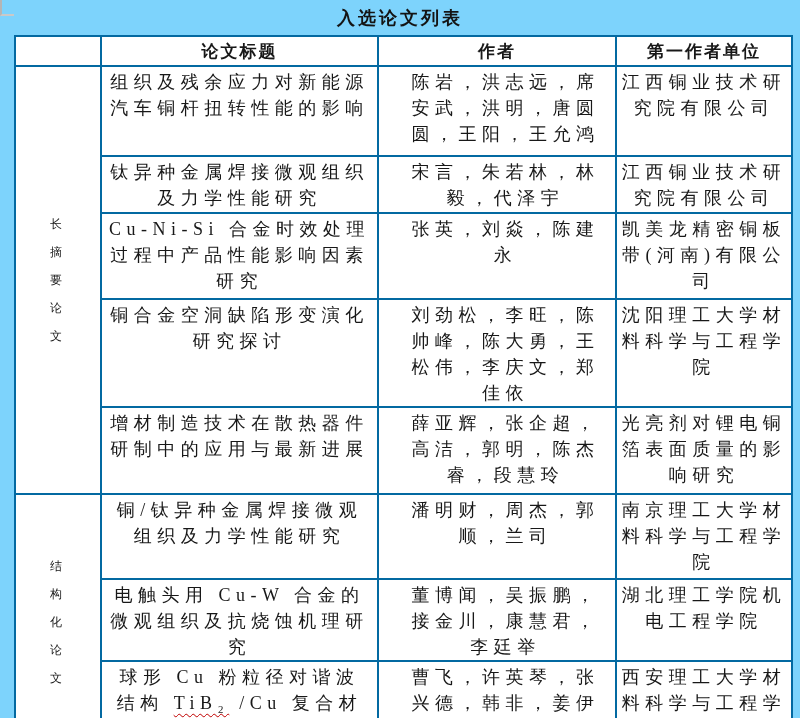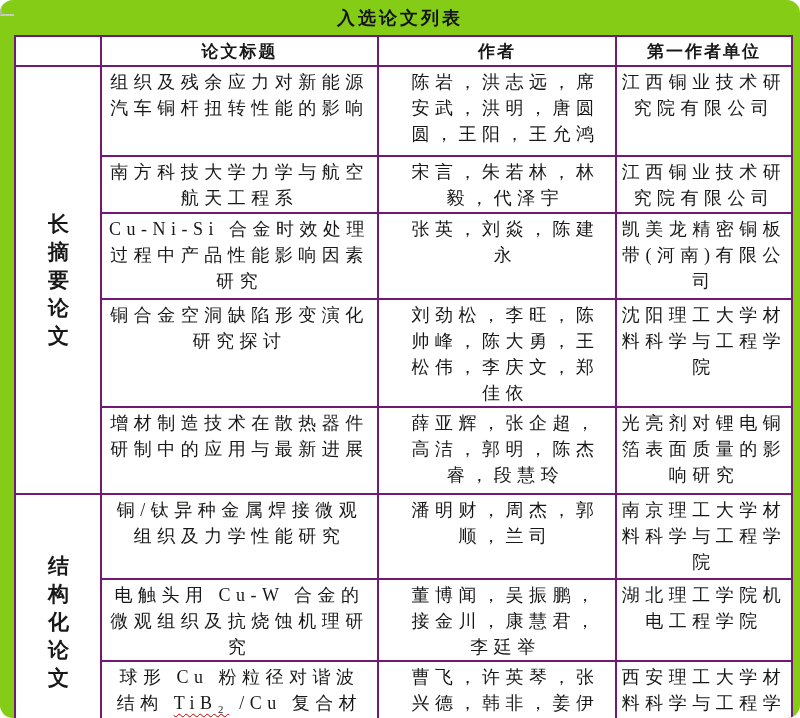--- a/index.html
+++ b/index.html
@@ -6,23 +6,22 @@
     margin: 0;
     padding: 0;
     background: #ffffff;
     font-family: "Liberation Serif", "DejaVu Serif", serif;
     color: #181818;
   }
   .page {
     position: relative;
     width: 800px;
     height: 718px;
-    background: #84cc16;
+    background: #7dd3fc;
     overflow: hidden;
-    border-radius: 13px;
   }
   
   .corner-artifact {
     position: absolute;
     left: 0; top: 0;
     width: 12px; height: 14px;
     border-left: 2px solid #b5b5b5;
     border-bottom: 2px solid #c9c9c9;
   }
   .doc-title {
@@ -43,21 +42,21 @@
     width: 777px;
     border-collapse: collapse;
     table-layout: fixed;
     background: #ffffff;
   }
   table.papers col.c1 { width: 86px; }
   table.papers col.c2 { width: 277px; }
   table.papers col.c3 { width: 238px; }
   table.papers col.c4 { width: 176px; }
   table.papers th, table.papers td {
-    border: 2px solid #701a75;
+    border: 2px solid #0369a1;
     text-align: center;
     box-sizing: border-box;
     overflow: hidden;
   }
   tr.header-row { height: 30px; }
   tr.header-row th {
     font-size: 17px;
     font-weight: bold;
     letter-spacing: 2px;
     vertical-align: middle;
@@ -68,22 +67,22 @@
     font-size: 18px;
     line-height: 26px;
     letter-spacing: 5.5px;
     padding: 2px 5px 0 5px;
   }
   td.title-cell   { padding: 2px 6px 0 6px; margin-left: 33px; }
   td.authors-cell { padding: 2px 4px 0 21px; }
   td.affil-cell   { padding: 2px 4px 0 4px; margin-left: 19px; }
   td.group-cell {
     vertical-align: middle;
-    font-size: 21px;
-    font-weight: bold;
+    font-size: 12px;
+    font-weight: normal;
     letter-spacing: 4px;
     line-height: 28px;
     padding: 0 32px;
   }
   tr.r1 { height: 90px; }
   tr.r2 { height: 57px; }
   tr.r3 { height: 86px; }
   tr.r4 { height: 88px; }
   tr.r5 { height: 87px; }
   tr.r6 { height: 85px; }
@@ -123,21 +122,21 @@
     </tr>
 
     <tr class="r1">
       <td class="group-cell" rowspan="5">长摘要论文</td>
       <td class="body-cell title-cell">组织及残余应力对新能源汽车铜杆扭转性能的影响</td>
       <td class="body-cell authors-cell">陈岩，洪志远，席安武，洪明，唐圆圆，王阳，王允鸿</td>
       <td class="body-cell affil-cell">江西铜业技术研究院有限公司</td>
     </tr>
 
     <tr class="r2">
-      <td class="body-cell title-cell">南方科技大学力学与航空航天工程系</td>
+      <td class="body-cell title-cell">钛异种金属焊接微观组织及力学性能研究</td>
       <td class="body-cell authors-cell">宋言，朱若林，林毅，代泽宇</td>
       <td class="body-cell affil-cell">江西铜业技术研究院有限公司</td>
     </tr>
 
     <tr class="r3">
       <td class="body-cell title-cell">Cu-Ni-Si 合金时效处理过程中产品性能影响因素研究</td>
       <td class="body-cell authors-cell">张英，刘焱，陈建永</td>
       <td class="body-cell affil-cell">凯美龙精密铜板带(河南)有限公司</td>
     </tr>
 

